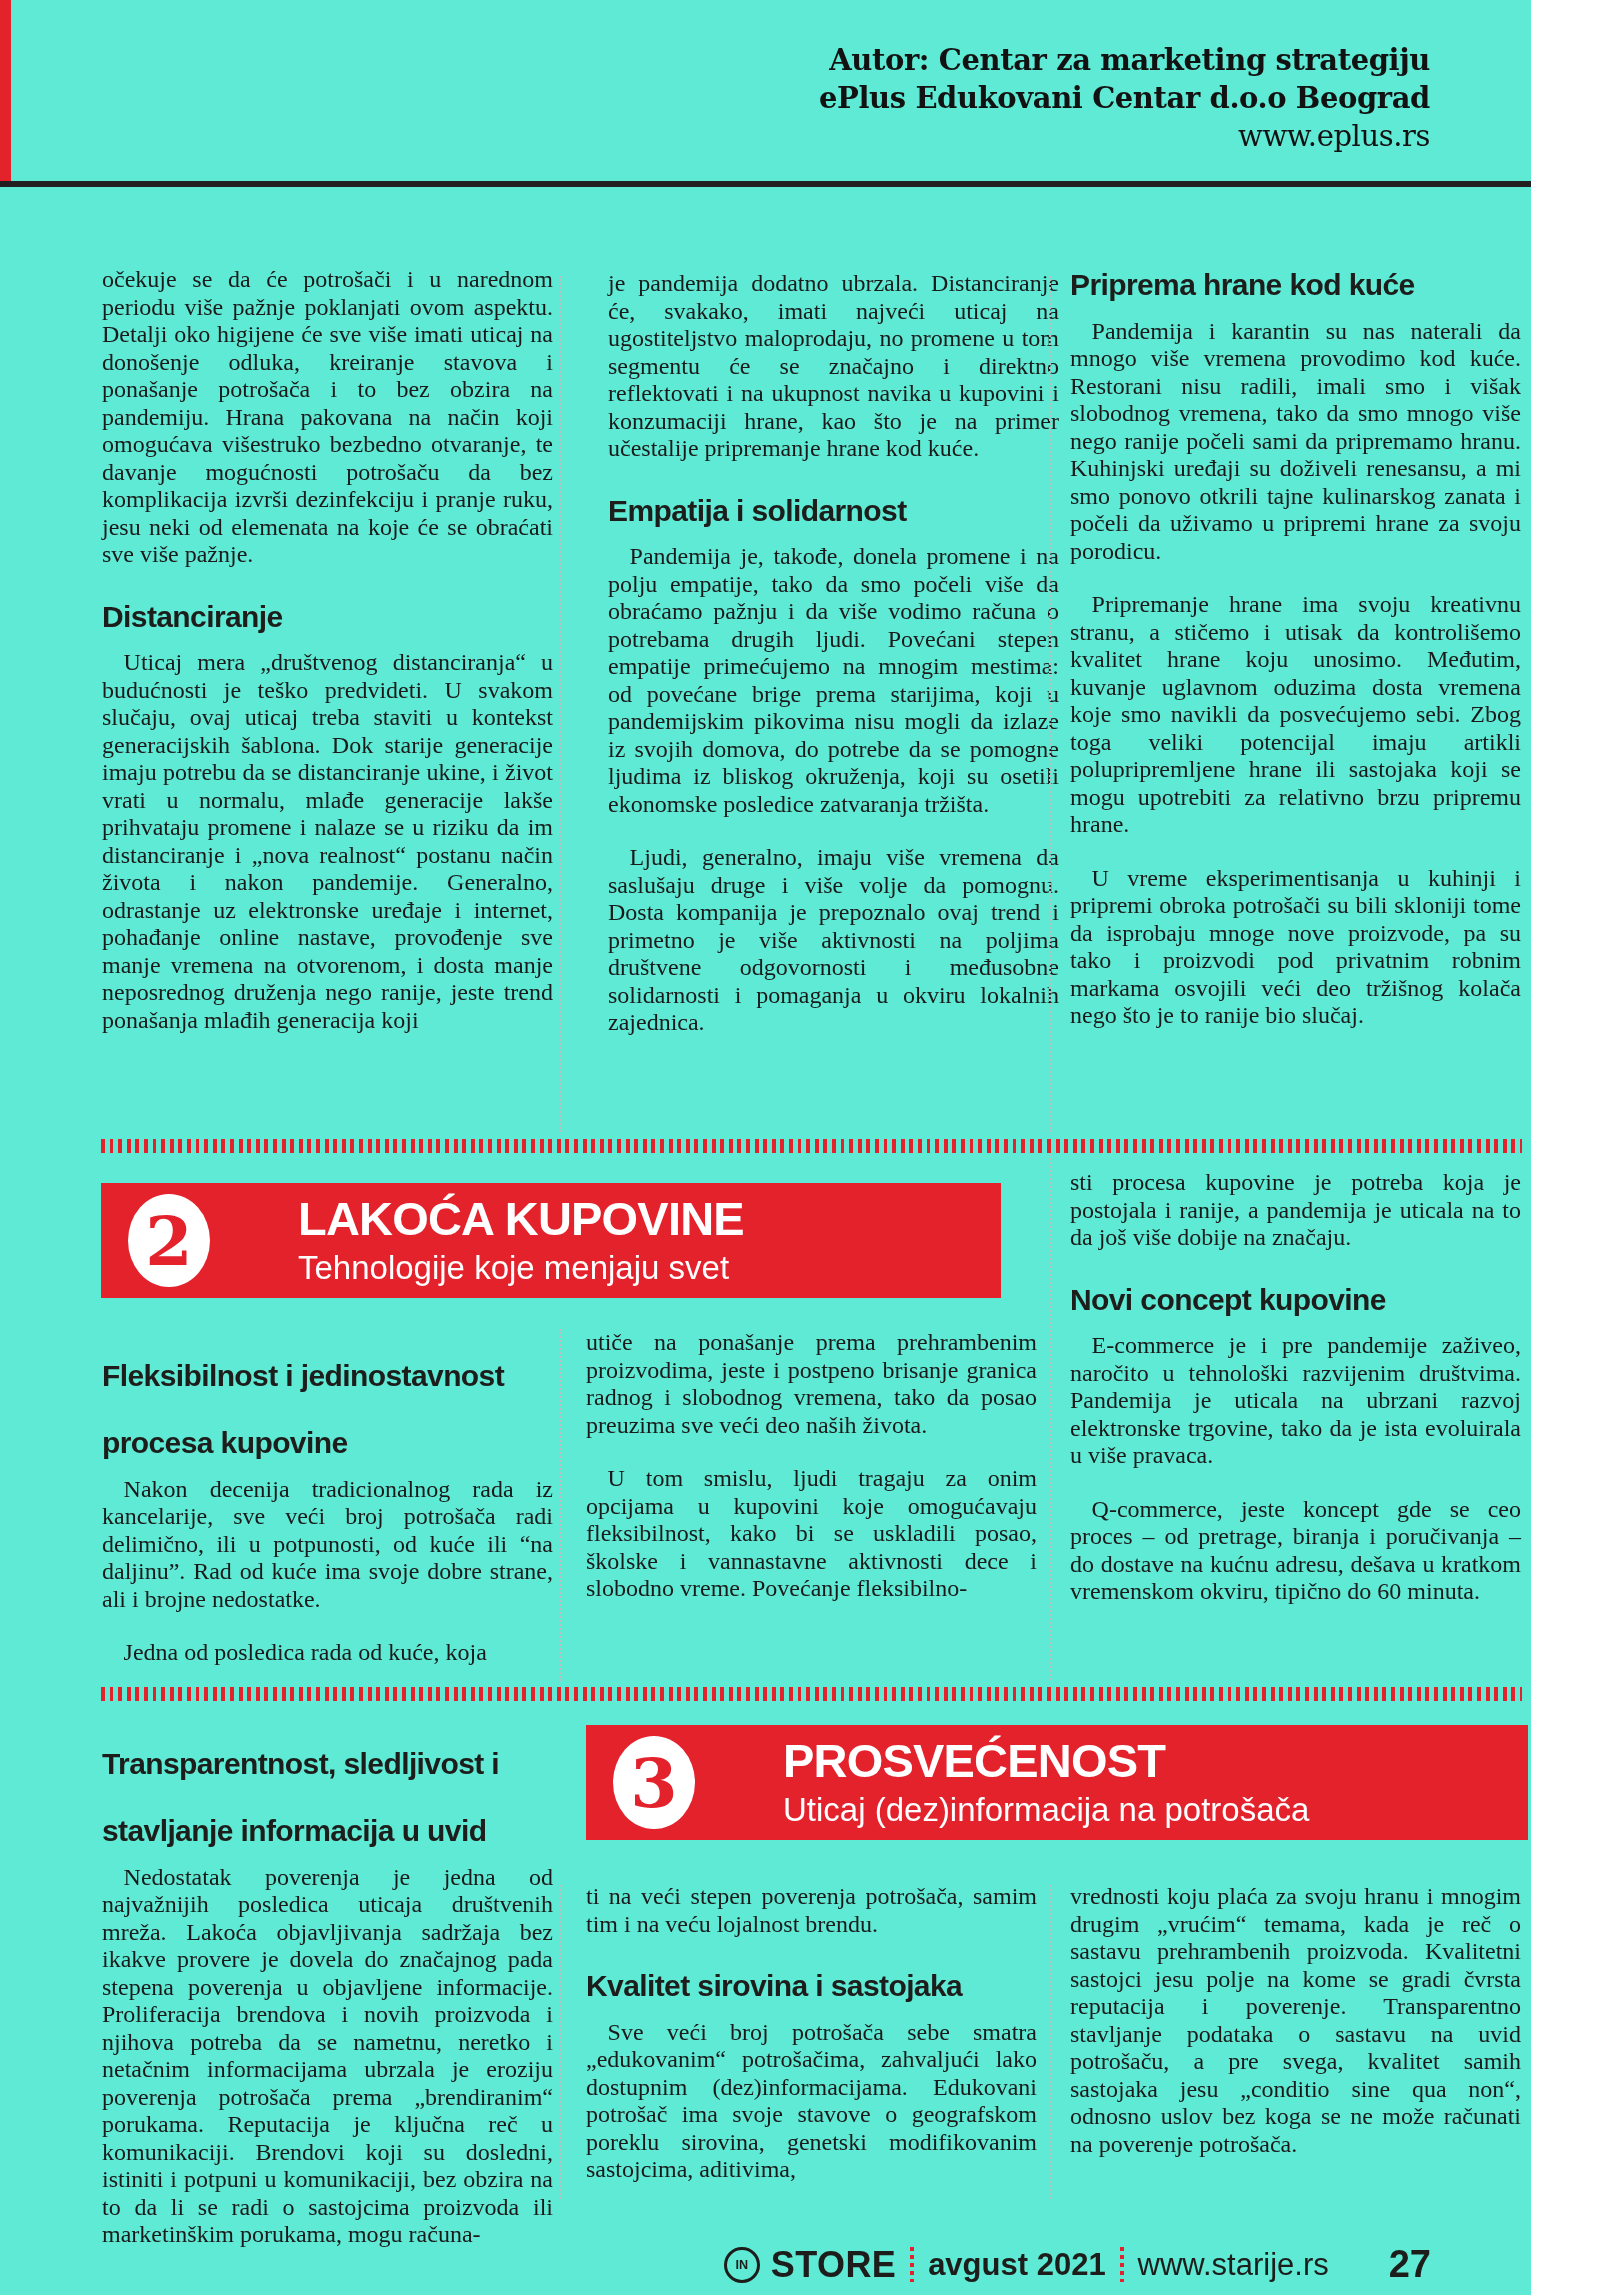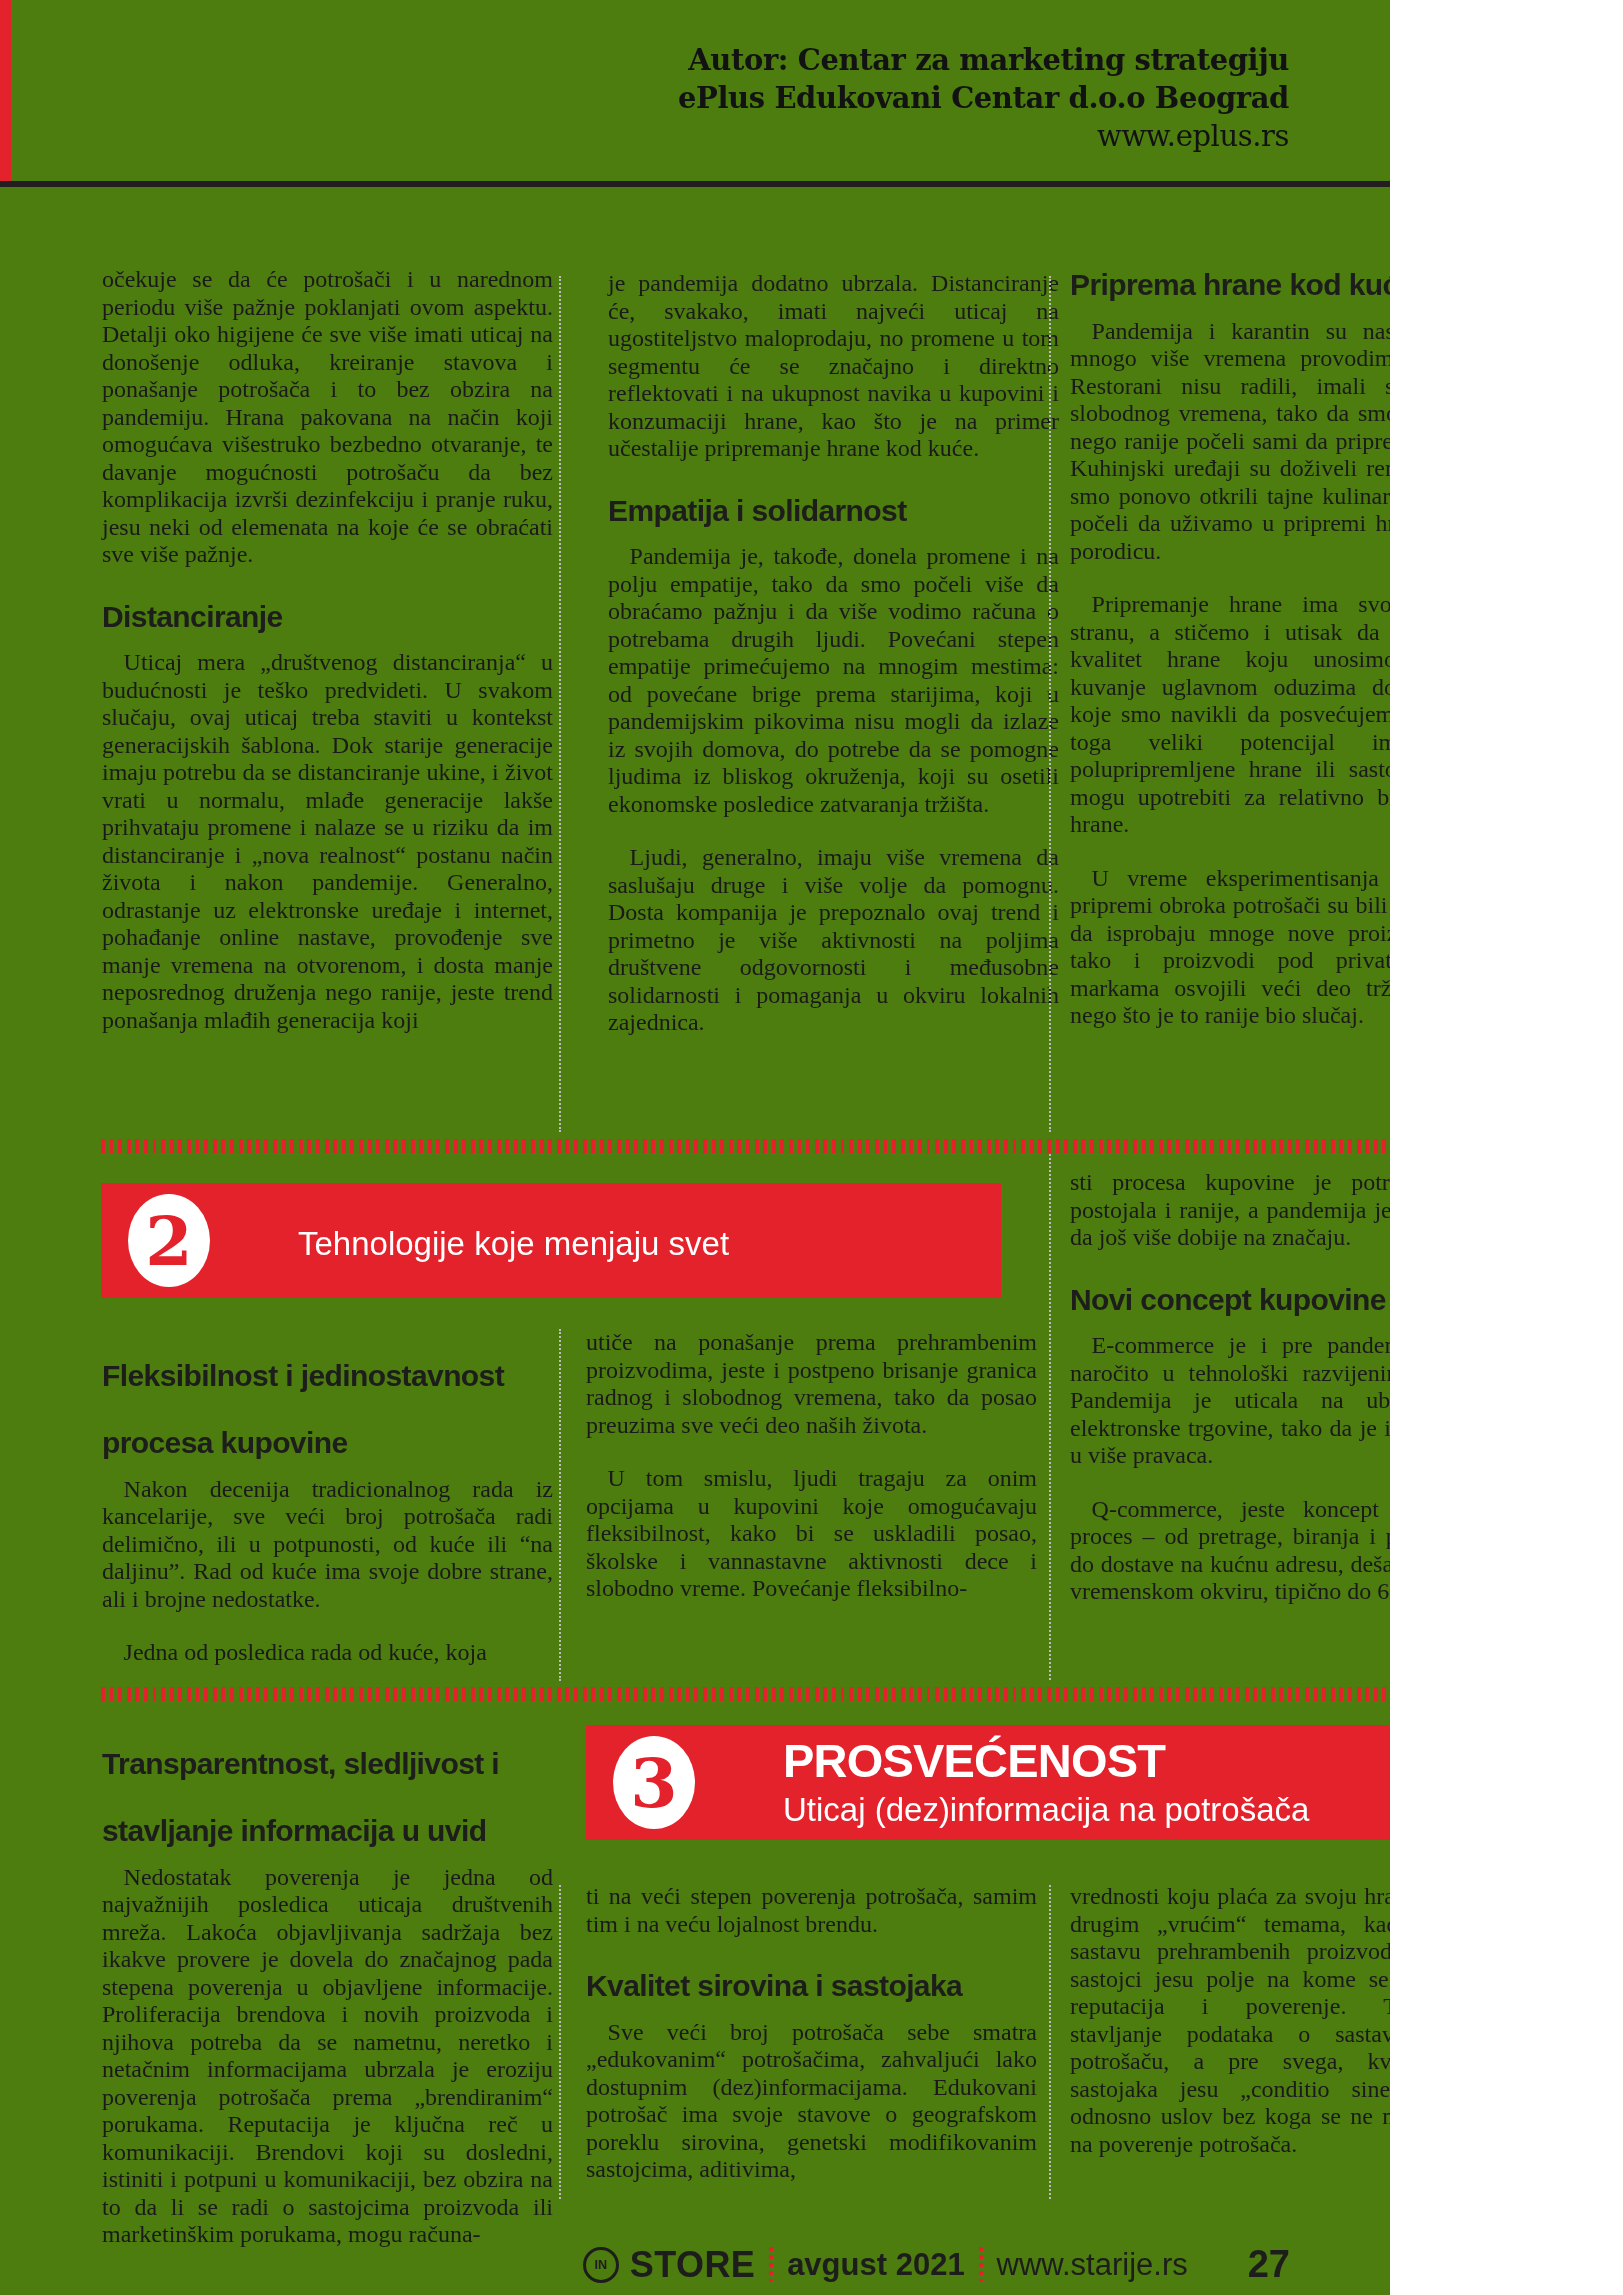--- a/index.html
+++ b/index.html
@@ -2,23 +2,23 @@
 <html lang="sr" style="font-size:12.6px"><head>
 <meta charset="utf-8">
 <style>
   :root{
     --red:#e4222c;
     --ink:#1d1d1b;
   }
   html,body{margin:0;padding:0;background:#ffffff;}
   .page{
     position:relative;
-    width:1390px;
+    width:1531px;
     height:2295px;
-    background:#4d7c0f;
+    background:#5eead4;
     overflow:hidden;
     font-family:"Liberation Serif", serif;
     color:var(--ink);
   }
   
   .corner-stripe{
     position:absolute;left:0;top:0;width:11px;height:186px;
     background:var(--red);
   }
   
@@ -179,20 +179,21 @@
   <div class="vdots v6"></div>
 
   <div class="hdots hd1"></div>
   <div class="hdots hd2"></div>
 
   <div class="banner banner2">
     <div class="bcircle">
       <span class="bnum">2</span>
     </div>
     <div class="btext">
+      <div class="btitle">LAKOĆA KUPOVINE</div>
       <div class="bsub">Tehnologije koje menjaju svet</div>
     </div>
   </div>
 
   <div class="col mid1">
     <div class="subhead first">
       <span class="hl">Fleksibilnost i jedinostavnost</span>
       <span class="hl">procesa kupovine</span>
     </div>
     <p class="indent">Nakon decenija tradicionalnog rada iz kancelarije, sve veći broj potrošača radi delimično, ili u potpunosti, od kuće ili “na daljinu”. Rad od kuće ima svoje dobre strane, ali i brojne nedostatke.</p>

